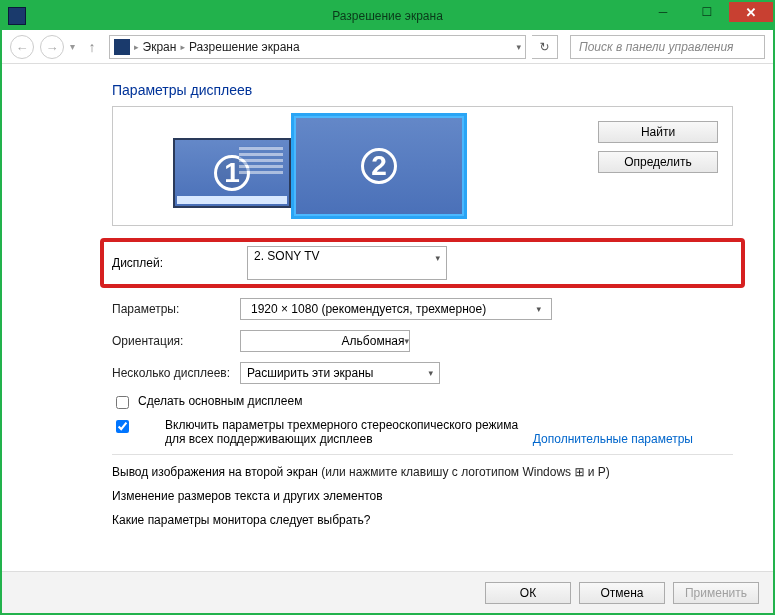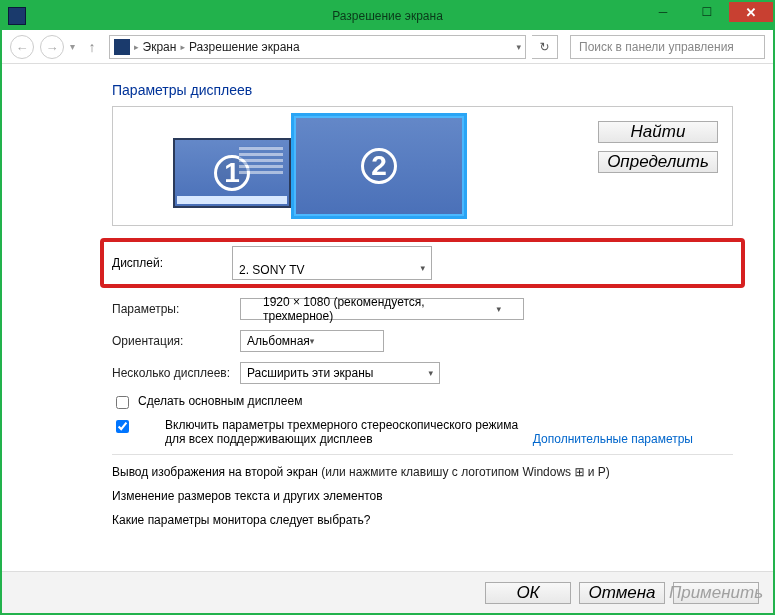--- a/index.html
+++ b/index.html
@@ -136,20 +136,21 @@
     padding: 0 6px;
     color: #888;
     font-style: italic;
     margin-left: 6px;
   }
   .searchbox input {
     border: none; outline: none;
     flex: 1;
     font-size: 12px;
     color: #333;
+    font-style: italic;
   }
   .searchbox input::placeholder { color: #888; }
   
   .content {
     flex: 1;
     background: #fff;
     padding: 18px 40px 0 110px;
     overflow: hidden;
     position: relative;
   }
@@ -224,23 +225,23 @@
     position: absolute;
     right: 14px; top: 14px;
     display: flex; flex-direction: column;
     gap: 8px;
   }
   .winbutton {
     width: 120px;
     height: 22px;
     border: 1px solid #acacac;
     background: linear-gradient(#f8f8f8,#e8e8e8);
-    font-size: 17px;
+    font-size: 12px;
     cursor: default;
-    display:flex;align-items:center;justify-content:center;font-style:italic;
+    display:flex;align-items:center;justify-content:center;
   }
   
   .form-row {
     display: flex;
     align-items: center;
     margin-bottom: 10px;
   }
   .form-row .label {
     width: 128px;
     color: #222;
@@ -257,22 +258,23 @@
     border: 4px solid #d62020;
     padding: 4px 8px;
     margin: 0 -12px 10px -12px;
     border-radius: 4px;
     display: flex;
     align-items: center;
   }
   .highlight-row .label { width: 120px; }
   .highlight-row .fake-select {
     width: 200px;
-    display: flex; align-items: flex-start; justify-content: space-between;
+    display: flex; align-items: flex-end; justify-content: space-between;
     padding: 16px 6px;
+    margin-left: 15px;
   }
   .chk-row {
     display: flex;
     align-items: flex-start;
     gap: 6px;
     margin-top: 6px;
     margin-bottom: 6px;
   }
   .chk-row input[type=checkbox] { margin-top: 2px; }
   .chk-row .text { max-width: 370px; }
@@ -367,29 +369,29 @@
     <div class="highlight-row">
       <div class="label">Дисплей:</div>
       <div class="fake-select">
         <span>2. SONY TV</span>
         <span style="font-size:9px;color:#555;">▾</span>
       </div>
     </div>
 
     <div class="form-row">
       <div class="label">Параметры:</div>
-      <div class="fake-select" style="width:284px;display:flex;align-items:center;justify-content:space-between;padding:0 22px;">
+      <div class="fake-select" style="width:312px;display:flex;align-items:center;justify-content:space-between;padding:0 10px;">
         <span>1920 × 1080 (рекомендуется, трехмерное)</span>
         <span style="font-size:9px;color:#555;">▾</span>
       </div>
     </div>
 
     <div class="form-row">
       <div class="label">Ориентация:</div>
-      <div class="fake-select" style="width:144px;display:flex;align-items:center;justify-content:flex-start;padding:0 6px;">
+      <div class="fake-select" style="width:170px;display:flex;align-items:center;justify-content:flex-end;padding:0 0;">
         <span>Альбомная</span>
         <span style="font-size:9px;color:#555;">▾</span>
       </div>
     </div>
 
     <div class="form-row">
       <div class="label">Несколько дисплеев:</div>
       <div class="fake-select" style="width:200px;display:flex;align-items:center;justify-content:space-between;padding:0 6px;">
         <span>Расширить эти экраны</span>
         <span style="font-size:9px;color:#555;">▾</span>

